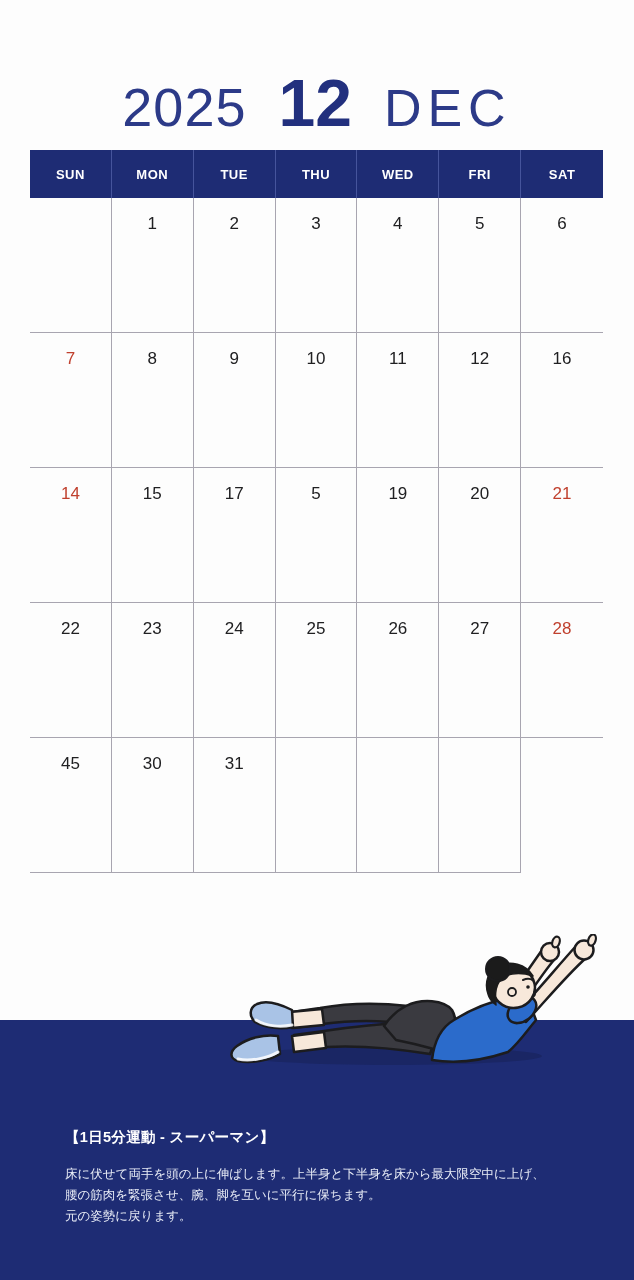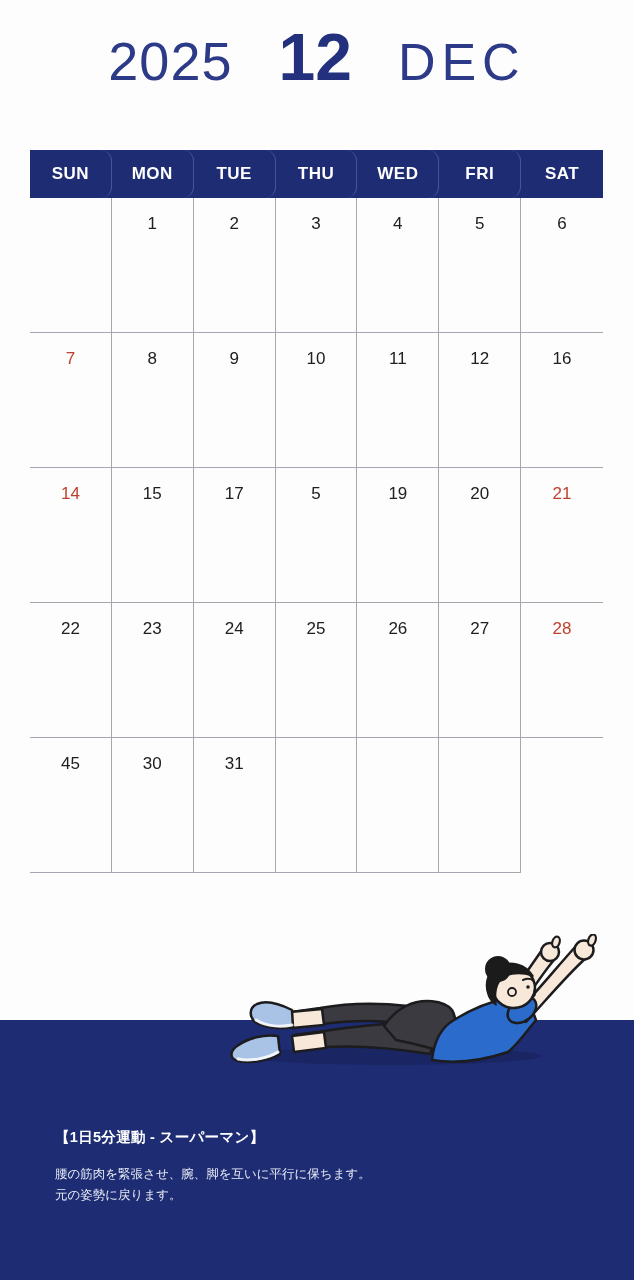--- a/index.html
+++ b/index.html
@@ -9,40 +9,40 @@
     --red:#c0402e;
     --ink:#202022;
     --title-blue:#2c3a88;
     --title-bold:#22307e;
   }
   *{margin:0;padding:0;box-sizing:border-box;}
   html,body{width:634px;background:#fdfdfd;font-family:"Liberation Sans","DejaVu Sans",sans-serif;}
   .page{position:relative;width:634px;height:1280px;background:#fdfdfd;overflow:hidden;}
 
   
-  .title-row{display:flex;justify-content:center;align-items:baseline;gap:46px;margin-top:24px;height:72px;}
+  .title-row{display:flex;justify-content:center;align-items:baseline;gap:32px;margin-top:70px;height:72px;}
   .title-row .year{font-size:54px;font-weight:400;color:var(--title-blue);letter-spacing:1px;line-height:1;}
   .title-row .mnum{font-size:66px;font-weight:700;color:var(--title-bold);line-height:1;}
   .title-row .mabbr{font-size:52px;font-weight:400;color:var(--title-blue);letter-spacing:6px;line-height:1;}
 
   
   .calendar{position:absolute;left:30px;top:150px;width:573px;}
   .dow{display:grid;grid-template-columns:repeat(7,1fr);height:48px;background:var(--navy);}
   .dow span{display:flex;align-items:center;justify-content:center;color:#ffffff;
-    font-size:17px;font-weight:700;letter-spacing:.5px;border-right:1px solid var(--hdr-sep);border-radius:11px;}
+    font-size:13px;font-weight:700;letter-spacing:.5px;border-right:1px solid var(--hdr-sep);}
   .dow span:last-child{border-right:none;}
   .grid{display:grid;grid-template-columns:repeat(7,1fr);grid-auto-rows:135px;}
   .cell{border-right:1px solid var(--line);border-bottom:1px solid var(--line);}
   .cell:nth-child(7n){border-right:none;}
   .cell .daynum{display:block;text-align:center;margin-top:16px;font-size:17px;color:var(--ink);}
   .cell.sun .daynum{color:var(--red);}
 
   
   .band{position:absolute;left:0;top:1020px;width:634px;height:260px;background:var(--navy);}
-  .exercise{position:absolute;left:55px;top:108px;width:540px;color:#ffffff;}
+  .exercise{position:absolute;left:65px;top:108px;width:540px;color:#ffffff;}
   .ex-title{font-size:14.5px;font-weight:700;letter-spacing:.3px;margin-bottom:17px;}
   .ex-line{font-size:12.5px;line-height:21px;color:#e9edf7;}
 
   
   .figure{position:absolute;left:224px;top:934px;width:384px;height:138px;}
 </style>
 </head>
 <body>
 
 <div class="page">
@@ -165,20 +165,21 @@
         </div>
         <div class="cell">
           <span class="daynum"></span>
         </div>
       </div>
   </div>
 
   <div class="band">
     <div class="exercise">
       <div class="ex-title">【1日5分運動 - スーパーマン】</div>
+      <div class="ex-line">床に伏せて両手を頭の上に伸ばします。上半身と下半身を床から最大限空中に上げ、</div>
       <div class="ex-line">腰の筋肉を緊張させ、腕、脚を互いに平行に保ちます。</div>
       <div class="ex-line">元の姿勢に戻ります。</div>
     </div>
   </div>
 
   <svg class="figure" viewBox="0 0 384 138" stroke-linejoin="round" stroke-linecap="round">
 
     <ellipse cx="168" cy="122" rx="150" ry="9" fill="#1a2664"></ellipse>
 
     <path d="M 184,72 C 150,68 118,70 96,74 L 68,78 L 70,94 L 98,90 C 128,86 158,86 182,90 Z" fill="#3a3a40" stroke="#1c1c1e" stroke-width="2.5"></path>

